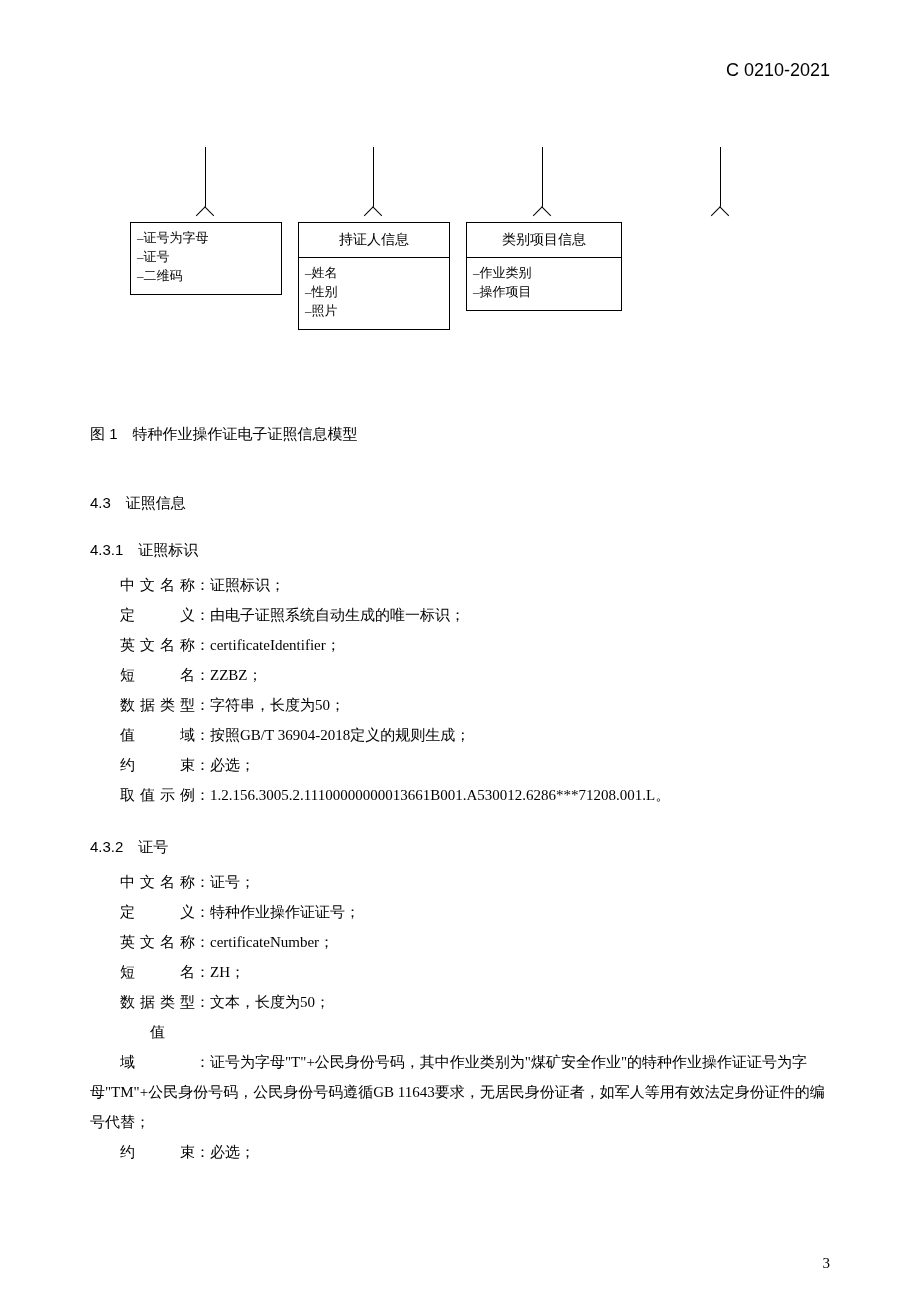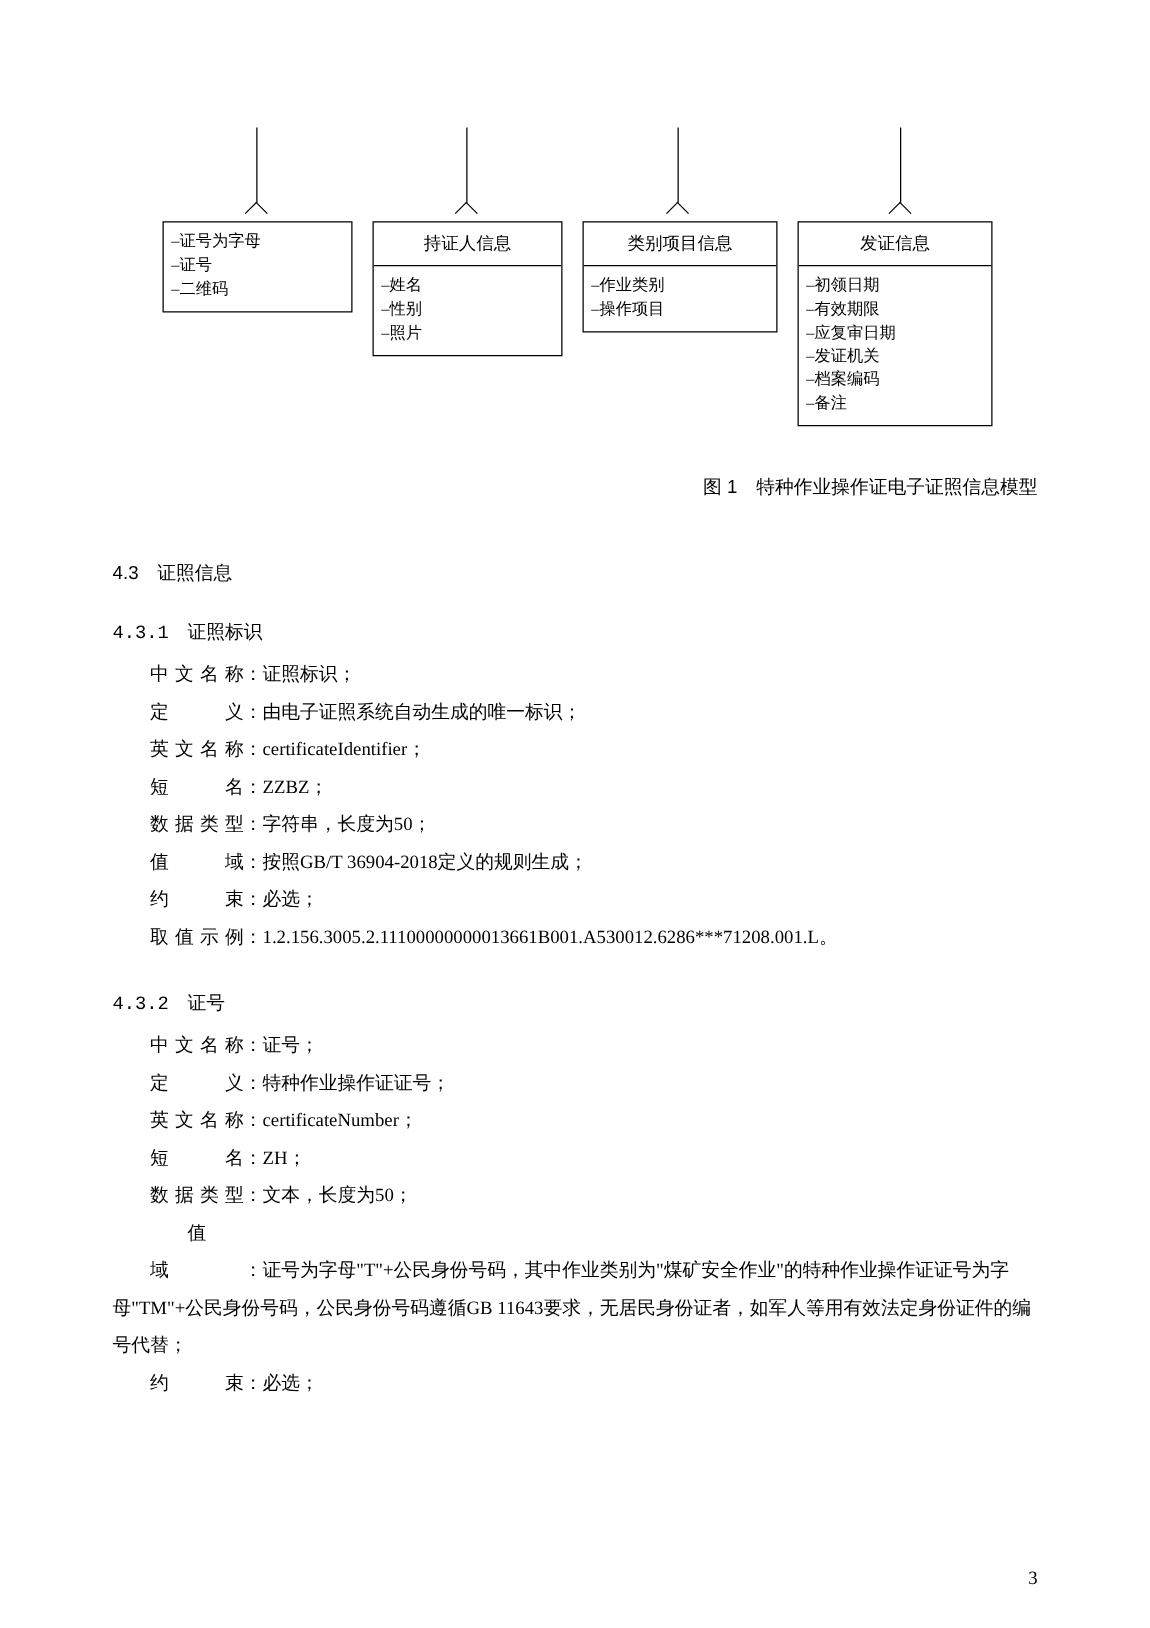--- a/index.html
+++ b/index.html
@@ -9,33 +9,34 @@
 .topbox{position:absolute;left:0;right:0;top:0;height:42px;border:1px solid #000;display:flex;align-items:center;justify-content:center;font-size:16px;font-family:"SimSun",serif}
 .arrow{position:absolute;top:42px;height:75px;width:1px;background:#000}
 .ahead{position:absolute;top:117px;width:12px;height:12px;border:1px solid #000;background:#fff;transform:translate(-50%,-100%) rotate(45deg);border-right:none;border-bottom:none}
 .a1{left:75px}.a2{left:243px}.a3{left:412px}.a4{left:590px}
 .h1{left:75px}.h2{left:243px}.h3{left:412px}.h4{left:590px}
 .box{position:absolute;top:117px;border:1px solid #000;width:150px}
 .b1{left:0}.b2{left:168px}.b3{left:336px;width:154px}.b4{left:508px;width:154px}
 .btitle{border-bottom:1px solid #000;text-align:center;font-size:14px;padding:8px 0}
 .bitems{padding:6px 6px 8px 6px;font-size:13px;line-height:1.45}
 .bitems div::before{content:"–";margin-right:0}
-.figcap{text-align:right;font-family:"SimHei","STHeiti",sans-serif;font-size:15px;margin:30px 0 50px 0}
+.figcap{text-align:left;font-family:"SimHei","STHeiti",sans-serif;font-size:15px;margin:30px 0 50px 0}
 .h3num{font-family:"SimHei","STHeiti",sans-serif;font-size:15px;margin:38px 0 18px 0}
-.h4num{font-family:Liberation Mono, monospace;font-size:15px;margin:28px 0 10px 0}
+.h4num{font-family:Liberation Sans, sans-serif;font-size:15px;margin:28px 0 10px 0}
 .defs{font-size:15px;line-height:2;margin-left:2em}
 .lbl{display:inline-block;width:5em;text-align-last:justify;text-align:justify}
 .para{font-size:15px;line-height:2;text-indent:2em}
 .pnum{position:absolute;bottom:30px;right:90px;font-size:15px}
 .gap{margin-top:36px}
 </style>
 </head>
 <body>
 
 <div class="page">
+<div class="hdr">C 0210-2021</div>
 
 <div class="diagram">
  <div class="arrow a1"></div>
       <div class="ahead h1"></div>
  <div class="arrow a2"></div>
       <div class="ahead h2"></div>
  <div class="arrow a3"></div>
       <div class="ahead h3"></div>
  <div class="arrow a4"></div>
       <div class="ahead h4"></div>
@@ -52,31 +53,20 @@
    <div>姓名</div>
    <div>性别</div>
    <div>照片</div>
   </div>
  </div>
  <div class="box b3">
   <div class="btitle">类别项目信息</div>
   <div class="bitems">
    <div>作业类别</div>
    <div>操作项目</div>
-  </div>
- </div>
- <div class="box b4">
-  <div class="btitle">发证信息</div>
-  <div class="bitems">
-   <div>初领日期</div>
-   <div>有效期限</div>
-   <div>应复审日期</div>
-   <div>发证机关</div>
-   <div>档案编码</div>
-   <div>备注</div>
   </div>
  </div>
 </div>
 
 <div class="figcap">图 1　特种作业操作证电子证照信息模型</div>
 
 <div class="h3num gap">4.3　证照信息</div>
 
 <div class="h4num">4.3.1　证照标识</div>
 <div class="defs">

